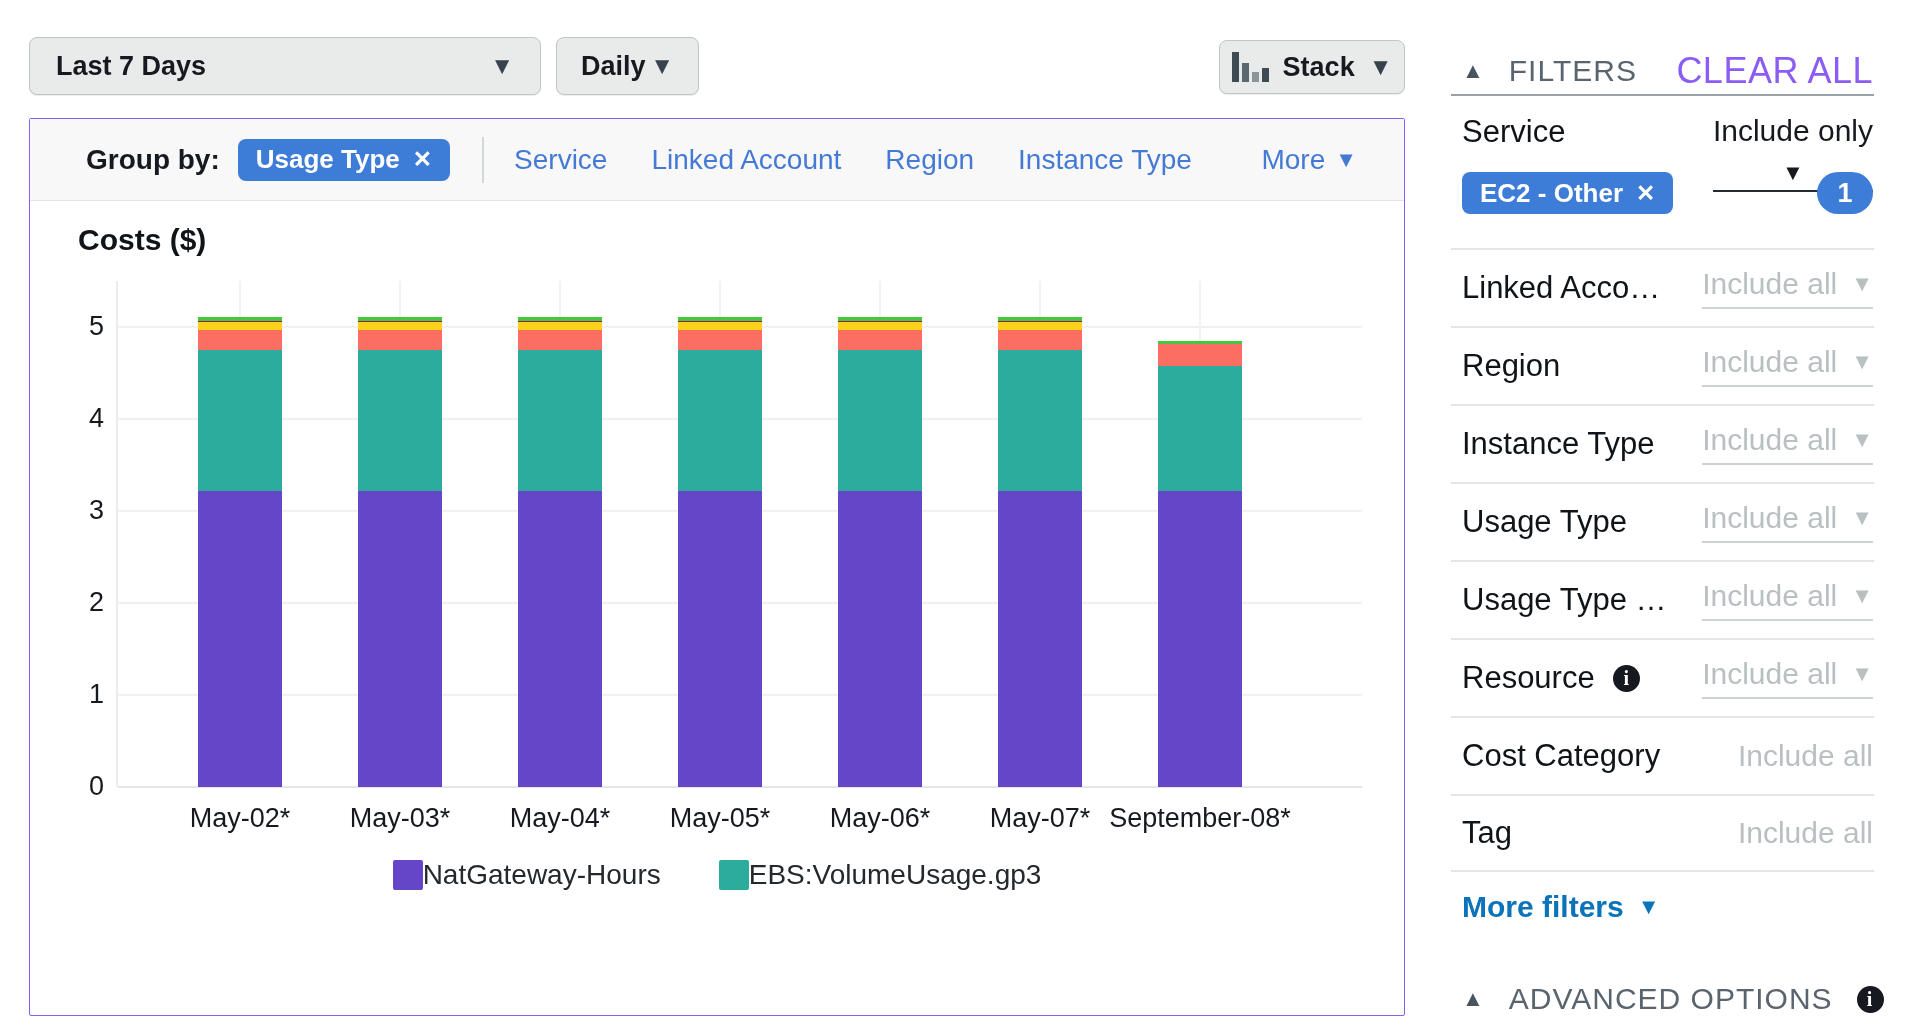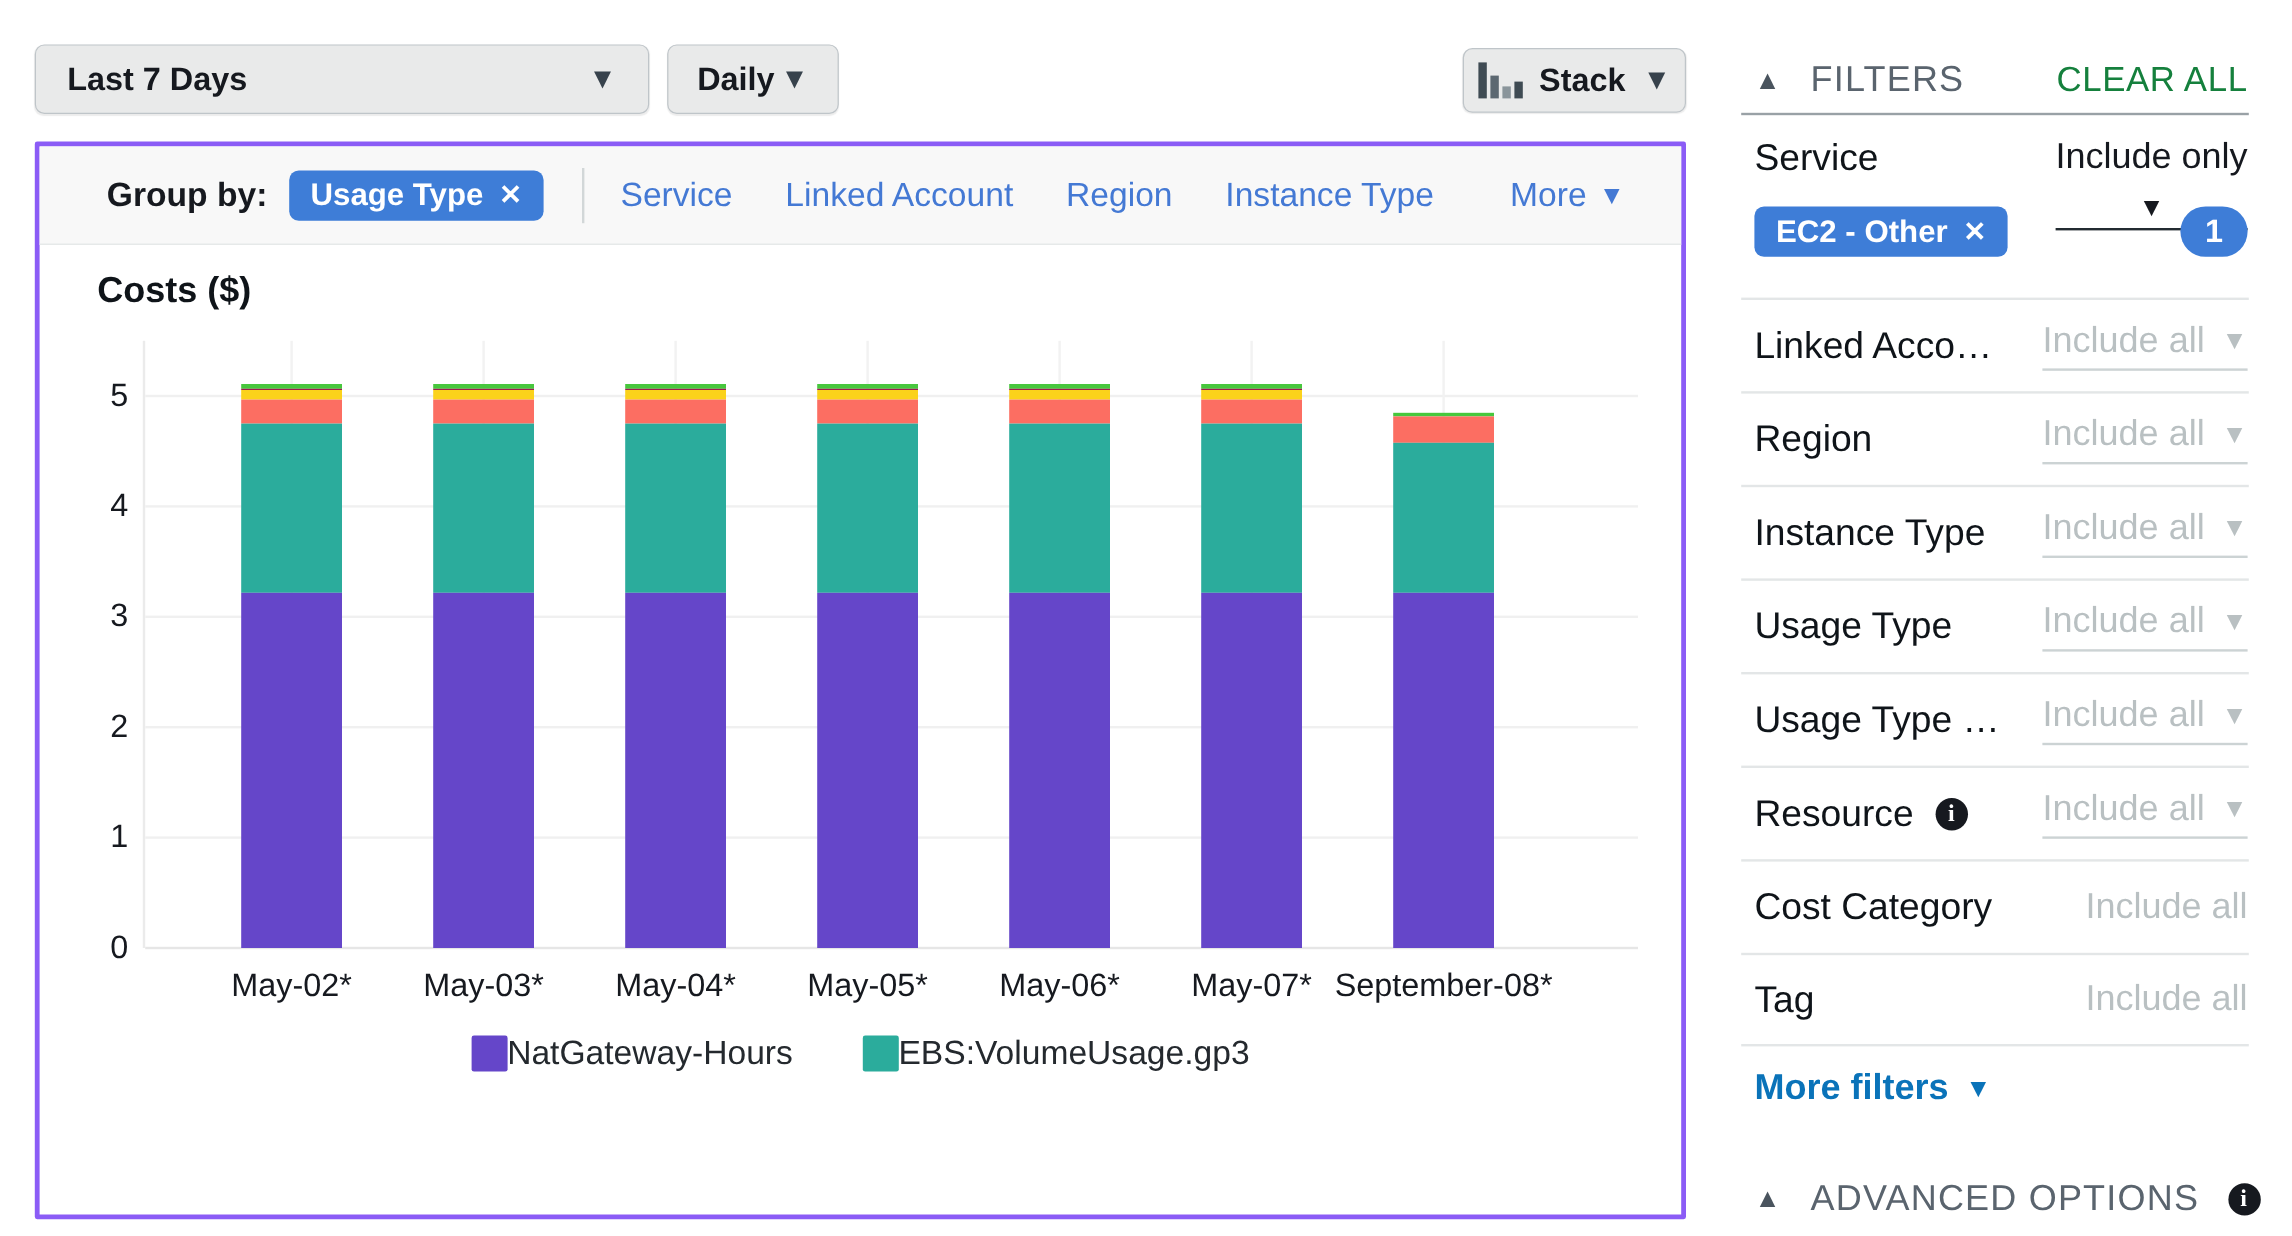--- a/index.html
+++ b/index.html
@@ -16,21 +16,21 @@
   }
   .caret-down { font-size:24px; color:#37424c; line-height:1; }
   .btn-date   { left:29px;  top:37px; width:512px; height:58px; padding:0 26px; justify-content:space-between; }
   .btn-daily  { left:556px; top:37px; width:143px; height:58px; padding:0 24px; justify-content:space-between; }
   .btn-stack  { left:1219px; top:40px; width:186px; height:54px; padding:0 22px; justify-content:center; gap:14px; }
   .stack-icon { display:flex; align-items:flex-end; gap:3px; height:30px; }
   .stack-icon i { display:block; width:7px; }
 
   
   .card { position:absolute; left:29px; top:118px; width:1376px; height:898px;
-          border:4px solid #8b5cf6; border-radius:2px; background:#fff; }
+          border:1px solid #8b5cf6; border-radius:2px; background:#fff; }
   .groupby { position:absolute; left:0; top:0; width:100%; height:82px;
              background:#f8f8f8; border-bottom:1px solid #e2e5e5;
              display:flex; align-items:center; padding:0 47px 0 56px; }
   .groupby-label { font-size:28px; font-weight:bold; color:#16191f; margin-right:18px; }
   .chip { display:inline-flex; align-items:center; gap:13px; background:#3e7dd7; color:#fff;
           font-size:26px; font-weight:bold; border-radius:8px; height:42px; padding:0 18px; cursor:pointer; }
   .chip .x { font-size:23px; font-weight:bold; }
   .gb-divider { width:2px; height:46px; background:#d2d7d8; margin:0 30px 0 32px; }
   .gb-links { display:flex; align-items:center; gap:44px; }
   .gb-link { color:#4479d4; font-size:28px; cursor:pointer; }
@@ -51,21 +51,21 @@
 
   .legend-row { position:absolute; left:0; width:100%; display:flex; justify-content:center; gap:58px; }
   .legend-item { display:flex; align-items:center; font-size:28px; color:#24292e; }
   .swatch { width:30px; height:30px; border-radius:2px; flex:0 0 auto; }
 
   
   .sidebar { position:absolute; left:1451px; top:0; width:459px; height:1030px; }
   .f-header { position:absolute; left:11px; top:50px; width:411px; display:flex; justify-content:space-between; align-items:center; }
   .f-title { display:flex; align-items:center; gap:24px; font-size:30px; color:#5a646e; letter-spacing:1px; cursor:pointer; }
   .tri-up { font-size:22px; color:#4a545e; }
-  .clear-all { font-size:29px; color:#15803d; letter-spacing:0.5px; cursor:pointer;margin-left:12px; }
+  .clear-all { font-size:36px; color:#8b5cf6; letter-spacing:0.5px; cursor:pointer;margin-left:12px; }
   .f-hdr-divider { position:absolute; left:0; top:94px; width:423px; height:2px; background:#99a1a6; }
 
   .service-row { position:absolute; left:11px; top:114px; width:411px; display:flex; justify-content:space-between; align-items:flex-start; }
   .f-label { font-size:31px; color:#0f1419; }
   .inc-only { font-size:30px; color:#16191f; border-bottom:2px solid #232b31; padding-bottom:6px;
               display:inline-flex; align-items:center; gap:14px; cursor:pointer;flex-direction:column; }
   .inc-only .caret-down { font-size:22px; color:#16191f; }
   .service-chips { position:absolute; left:11px; top:172px; width:411px; display:flex; justify-content:space-between; align-items:center; }
   .count-badge { min-width:56px; height:42px; border-radius:21px; background:#3e7dd7; color:#fff;
                  font-size:27px; font-weight:bold; display:flex; align-items:center; justify-content:center; }

